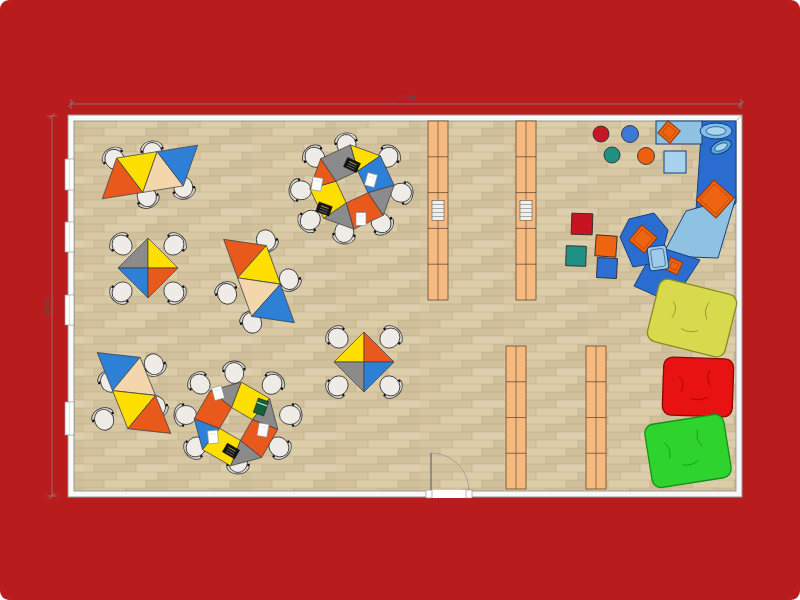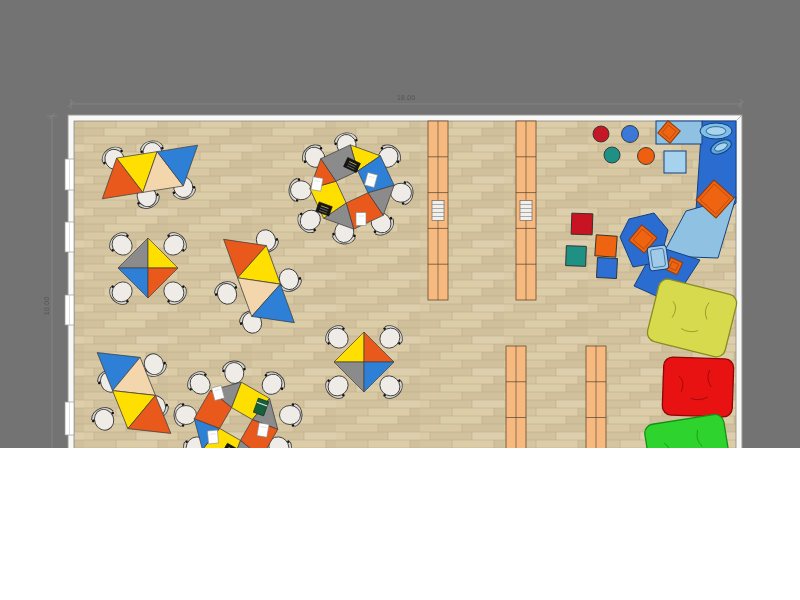--- a/index.html
+++ b/index.html
@@ -1,17 +1,17 @@
 <!DOCTYPE html>
 <html><head>
 <meta charset="utf-8">
 <style>
   html,body{margin:0;padding:0;background:#ffffff;}
-  #stage{width:800px;height:448px;background:#737373;position:relative;overflow:hidden;
-         font-family:"DejaVu Sans",sans-serif;}
+  #stage{width:800px;height:600px;background:#b91c1c;position:relative;overflow:hidden;
+         font-family:"DejaVu Sans",sans-serif;border-radius:9px;}
   svg{display:block;}
   .dim{stroke:#8a8a8a;stroke-width:.75;}
   .dimtext{font-size:6.5px;fill:#555;font-family:"DejaVu Sans",sans-serif;}
 </style>
 </head>
 <body>
 
 <div id="stage">
   <svg id="plan-svg" viewBox="0 0 800 600" width="800" height="600">
     <defs>

